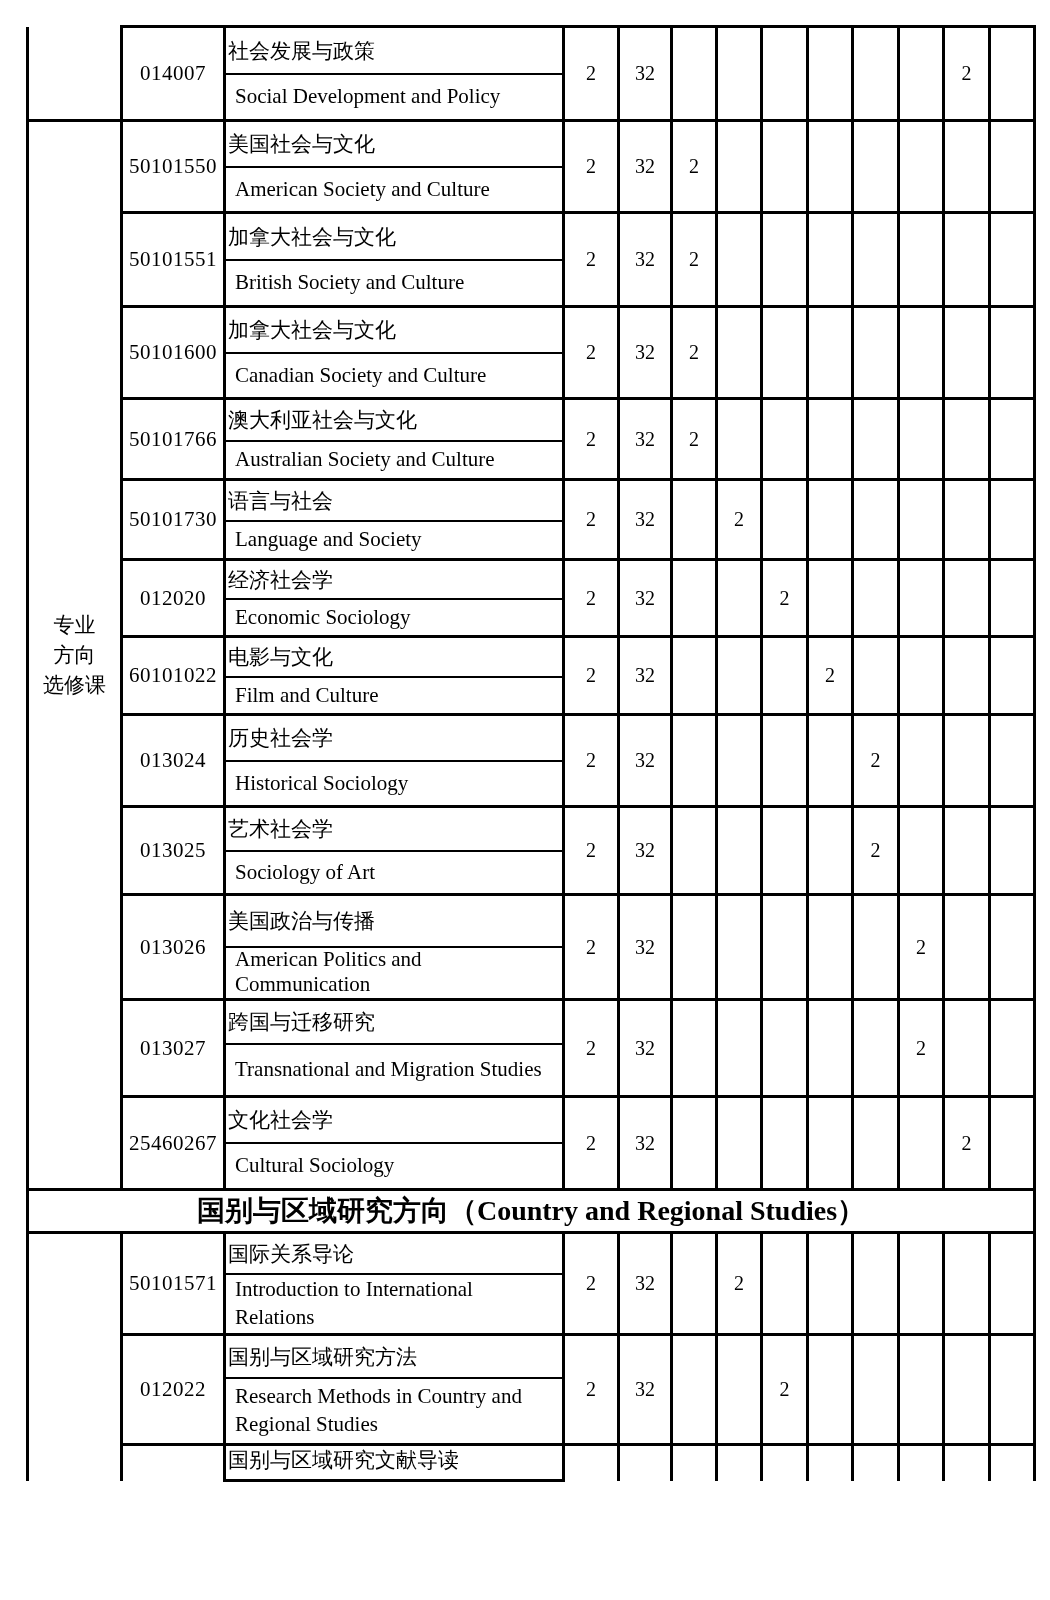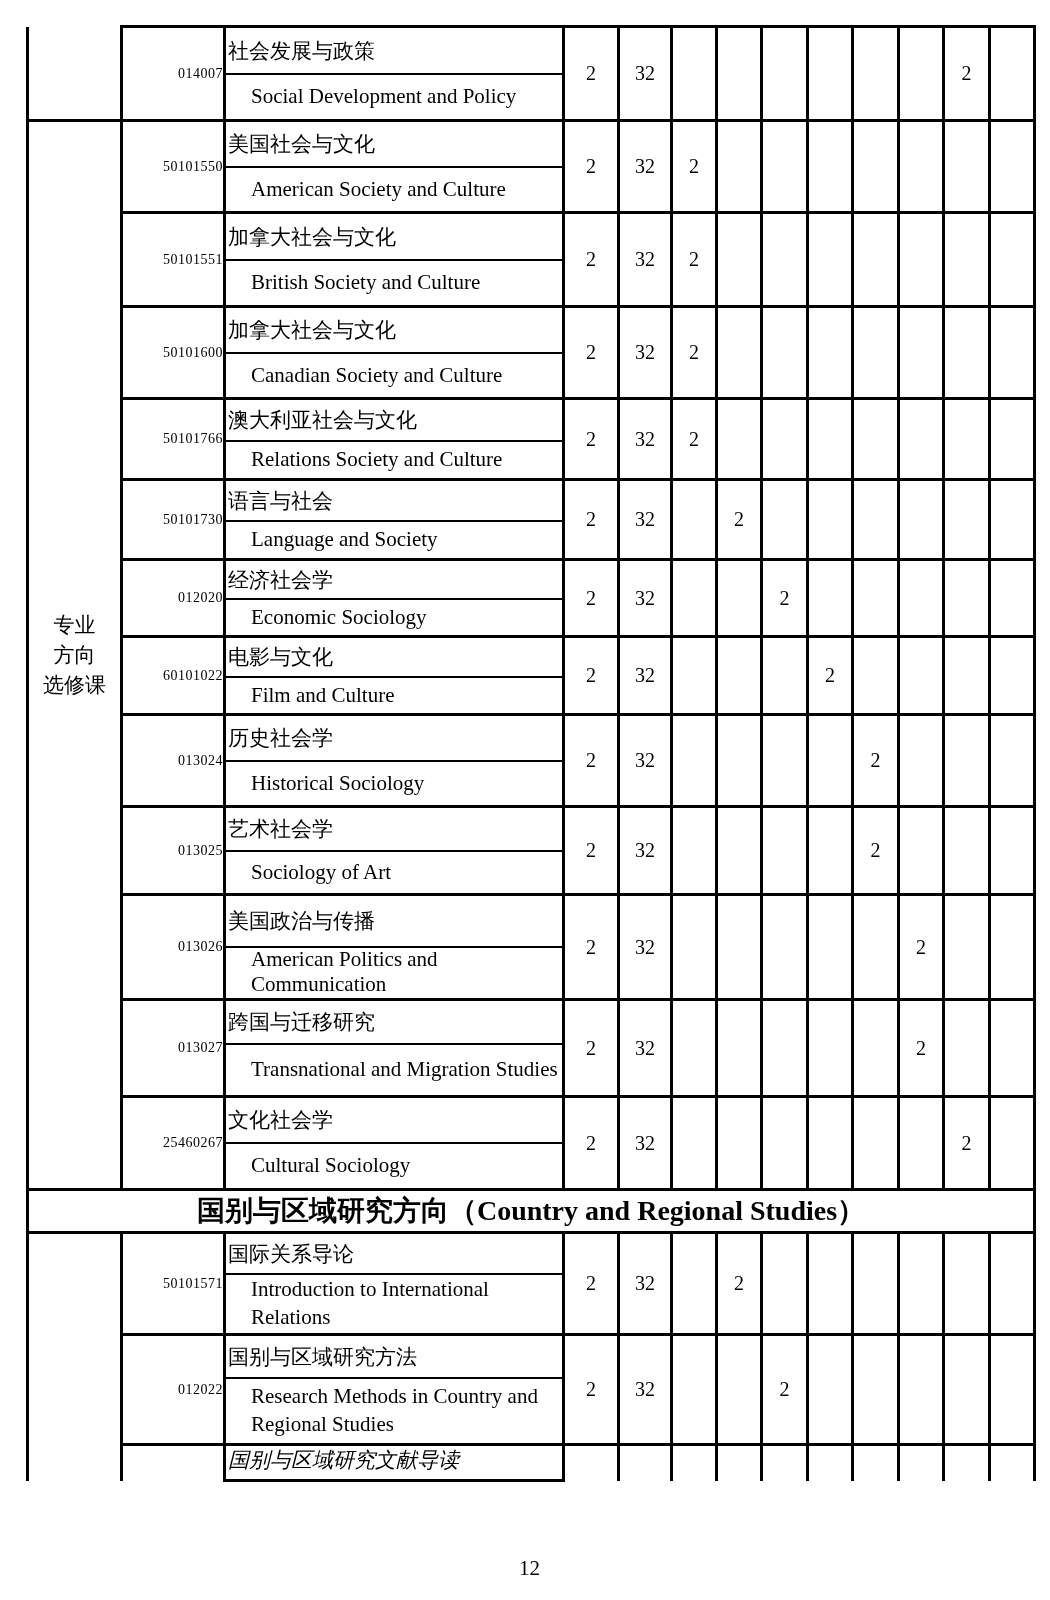--- a/index.html
+++ b/index.html
@@ -30,57 +30,56 @@
   td.cat {
     text-align: center;
     vertical-align: middle;
     white-space: pre-line;
     font-size: 21px;
     line-height: 30px;
   }
   td.cat-cut { border-top: none; }          
   td.cat-bottom { border-bottom: none; }    
   td.code {
-    text-align: right;
+    text-align: center;
     vertical-align: middle;
-    font-size: 14px;
+    font-size: 21px;
     letter-spacing: 0.5px;
   }
   td.name { vertical-align: top; }
   .cn {
     display: flex;
     align-items: center;
     padding-left: 2px;
     font-size: 21px;
     border-bottom: 2px solid #000000;
     overflow: hidden;
   }
   .en {
     display: flex;
     align-items: center;
     padding-left: 9px;
     font-size: 21px;
     white-space: pre-line;
     line-height: 28px;
     overflow: hidden;
-    margin-left: 16px;
   }
   td.num {
     text-align: center;
     vertical-align: middle;
     font-size: 20px;
   }
   tr.section-header td {
     text-align: center;
     vertical-align: middle;
     font-weight: bold;
     font-size: 28px;
   }
   
-  tr.cut td { border-bottom: none; font-style: italic; }
+  tr.cut td { border-bottom: none; }
   tr.cut td.name { border-bottom: 3px solid #000000; }
   tr.cut .cn { border-bottom: none; height: 100%; }
   #page-number {
     position: absolute;
     left: 26px;
     top: 1556px;
     width: 1007px;
     text-align: center;
     font-size: 21px;
   }
@@ -177,21 +176,21 @@
       <td class="num"></td>
       <td class="num"></td>
       <td class="num"></td>
       <td class="num"></td>
       <td class="num"></td>
     </tr>
     <tr style="height:81px">
       <td class="code">50101766</td>
       <td class="name">
         <div class="cn" style="height:40px">澳大利亚社会与文化</div>
-        <div class="en" style="height:34px">Relations Society and Culture</div>
+        <div class="en" style="height:34px">Australian Society and Culture</div>
       </td>
       <td class="num">2</td>
       <td class="num">32</td>
       <td class="num">2</td>
       <td class="num"></td>
       <td class="num"></td>
       <td class="num"></td>
       <td class="num"></td>
       <td class="num"></td>
       <td class="num"></td>
@@ -389,14 +388,13 @@
       <td class="num"></td>
       <td class="num"></td>
       <td class="num"></td>
       <td class="num"></td>
       <td class="num"></td>
       <td class="num"></td>
     </tr>
   </tbody>
     </table>
 
-  <div id="page-number">12</div>
 </div>
 
 </body></html>

